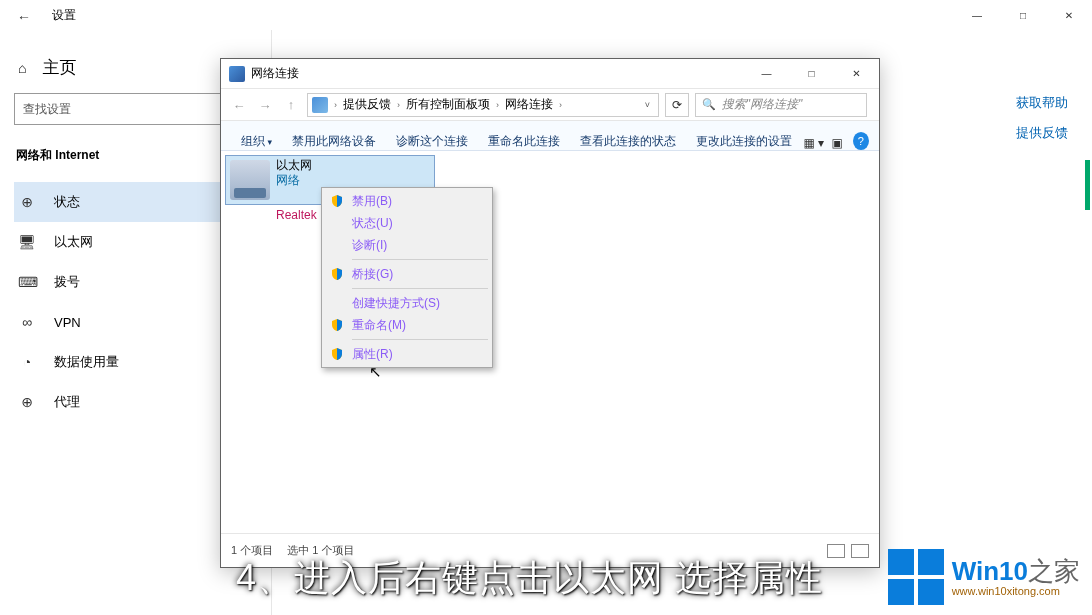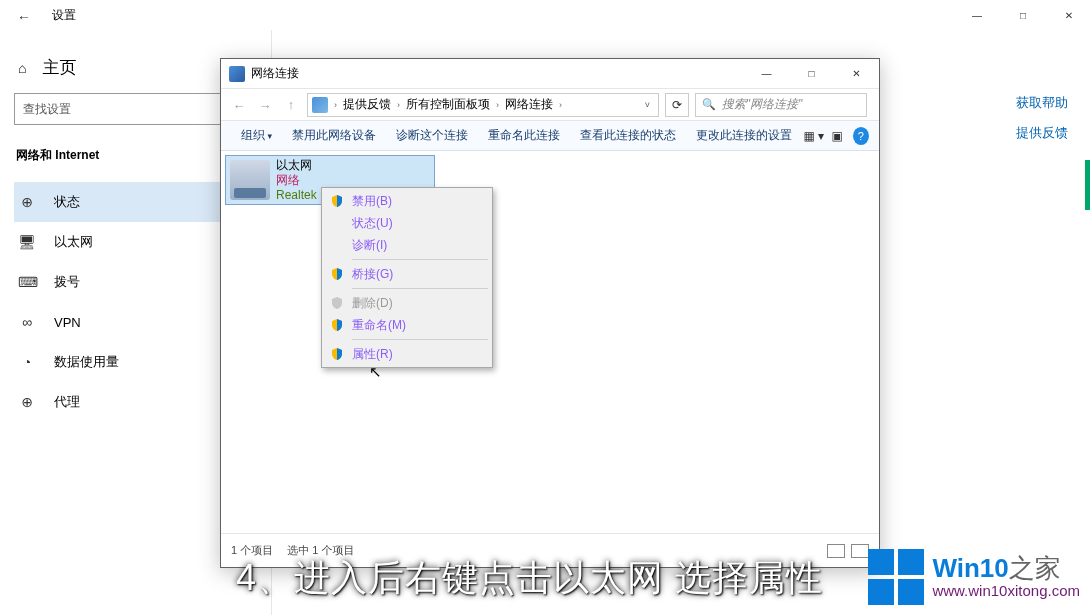--- a/index.html
+++ b/index.html
@@ -43,35 +43,35 @@
 .nc-nav-arrow { width: 20px; text-align: center; color: #999; font-size: 13px; }
 .addr-bar { flex: 1; height: 24px; border: 1px solid #ccc; display: flex; align-items: center; padding: 0 4px; gap: 4px; font-size: 12px; background:#fff; max-width: 352px; }
 .addr-icon { width: 16px; height: 16px; background: linear-gradient(135deg,#4a90d9,#7db9e8); border-radius:2px; }
 .addr-sep { color: #666; font-size: 9px; padding: 0 2px; }
 .addr-seg { white-space: nowrap; }
 .addr-drop { margin-left:auto; color:#555; font-size:9px; padding-right:4px; }
 .refresh-btn { width: 24px; height: 24px; border: 1px solid #ccc; display:flex; align-items:center; justify-content:center; font-size:12px; color:#333; }
 .nc-search { width: 172px; height: 24px; border: 1px solid #ccc; display: flex; align-items: center; padding: 0 6px; gap: 6px; font-size: 12px; color: #888; }
 .nc-search .mag { font-size: 11px; }
 
-.nc-toolbar { height: 30px; display: flex; align-items: center; padding: 0 10px; gap: 0; border-bottom: 1px solid #d9e3f0; background: #f7fbff; font-size: 12px; }
+.nc-toolbar { height: 30px; display: flex; align-items: flex-end; padding: 0 10px; gap: 0; border-bottom: 1px solid #d9e3f0; background: #f7fbff; font-size: 12px; }
 .tb-item { padding: 0 10px; color: #1a3e6e; white-space: nowrap; }
 .tb-item.drop::after { content: " ▾"; font-size: 9px; }
 .tb-spacer { flex: 1; }
 .tb-icon { width: 26px; text-align: center; color: #333; font-size: 12px; }
 .tb-help { width: 18px; height: 18px; border-radius: 50%; background: #1e88e5; color: #fff; display: flex; align-items: center; justify-content: center; font-size: 11px; margin-left: 4px; }
 
 .nc-content { flex: 1; background: #fff; padding: 4px; position: relative; }
 .adapter-item { width: 210px; height: 50px; border: 1px solid #7da2ce; background: #cde6f7; display: flex; align-items: flex-start; padding: 2px 4px; gap: 6px; }
 .adapter-icon { width: 40px; height: 40px; background: linear-gradient(#cfd8e6,#9db0c9); border-radius: 3px; margin-top: 2px; position:relative; }
 .adapter-icon::after { content:""; position:absolute; bottom:2px; left:4px; right:4px; height:10px; background:#5a7a9e; border-radius:2px; }
 .adapter-text { display: flex; flex-direction: column; line-height: 15px; font-size: 12px; }
 .adapter-name { color: #000; }
-.adapter-sub { color: #be185d; }
-.adapter-dev { color: #4d7c0f; }
+.adapter-sub { color: #0369a1; }
+.adapter-dev { color: #be185d; margin-top: 20px; }
 
 .nc-status { height: 34px; border-top: 1px solid #e6e6e6; display: flex; align-items: center; padding: 0 10px; gap: 14px; font-size: 11px; color: #444; }
 .nc-status-right { margin-left: auto; display:flex; gap:6px; }
 .view-toggle { width:18px; height:14px; border:1px solid #888; }
 
 
 .context-menu { position: absolute; left: 321px; top: 187px; width: 172px; background: #f0f0f0; border: 1px solid #a7a7a7; box-shadow: 2px 3px 6px rgba(0,0,0,0.3); padding: 2px; font-size: 12px; }
 .cm-item { height: 22px; display: flex; align-items: center; padding-left: 28px; position: relative; color: #8b5cf6; }
 .cm-item.disabled { color: #9a9a9a; }
 .cm-shield { position: absolute; left: 6px; width: 14px; height: 14px; }
@@ -81,21 +81,21 @@
 
 .cursor { position: absolute; left: 369px; top: 363px; font-size: 15px; color: #000; pointer-events:none; z-index:40; }
 
 
 .watermark { position: absolute; right: 12px; bottom: 10px; display: flex; align-items: center; gap: 8px; z-index: 50; }
 .wm-logo { width: 56px; height: 56px; display: grid; grid-template-columns: 1fr 1fr; grid-template-rows: 1fr 1fr; gap: 4px; }
 .wm-logo div { background: #0a7ddb; }
 .wm-text { display: flex; flex-direction: column; line-height: 1.1; }
 .wm-text-top { font-size: 26px; font-weight: 700; color: #0a7ddb; }
 .wm-text-top .grey { color: #666; font-weight: 500; }
-.wm-text-bot { font-size: 15px; color: #701a75; }
+.wm-text-bot { font-size: 11px; color: #a16207; }
 
 
 .caption { position: absolute; left: 236px; bottom: 12px; font-size: 36px; color: #fff; text-shadow: 0 0 6px #000, 1px 1px 2px #000; white-space: nowrap; z-index: 45; letter-spacing: 1px; }
 
 
 .edge-marker { position:absolute; right:2px; top:160px; width:5px; height:50px; background:#00a86b; }
 </style>
 </head>
 <body>
 
@@ -236,26 +236,23 @@
     </div>
   <div class="cm-sep"></div>
   <div class="cm-item">
     <span class="cm-shield"><svg viewBox="0 0 14 14">
           <path d="M7 1 L12 3 V7 C12 10 9.5 12.5 7 13 C4.5 12.5 2 10 2 7 V3 Z" fill="#ffb800"></path>
           <path d="M7 1 L7 13 C9.5 12.5 12 10 12 7 V3 Z" fill="#0a7ddb"></path>
         </svg></span>
     <span>桥接(G)</span>
   </div>
   <div class="cm-sep"></div>
-  <div class="cm-item disabled">
-    <span class="cm-shield"><svg viewBox="0 0 14 14">
-          <path d="M7 1 L12 3 V7 C12 10 9.5 12.5 7 13 C4.5 12.5 2 10 2 7 V3 Z" fill="#c8c8c8"></path>
-        </svg></span>
-    <span>删除(D)</span>
-  </div>
+  <div class="cm-item">
+      <span>创建快捷方式(S)</span>
+    </div>
   <div class="cm-item">
     <span class="cm-shield"><svg viewBox="0 0 14 14">
           <path d="M7 1 L12 3 V7 C12 10 9.5 12.5 7 13 C4.5 12.5 2 10 2 7 V3 Z" fill="#ffb800"></path>
           <path d="M7 1 L7 13 C9.5 12.5 12 10 12 7 V3 Z" fill="#0a7ddb"></path>
         </svg></span>
     <span>重命名(M)</span>
   </div>
   <div class="cm-sep"></div>
   <div class="cm-item">
     <span class="cm-shield"><svg viewBox="0 0 14 14">

